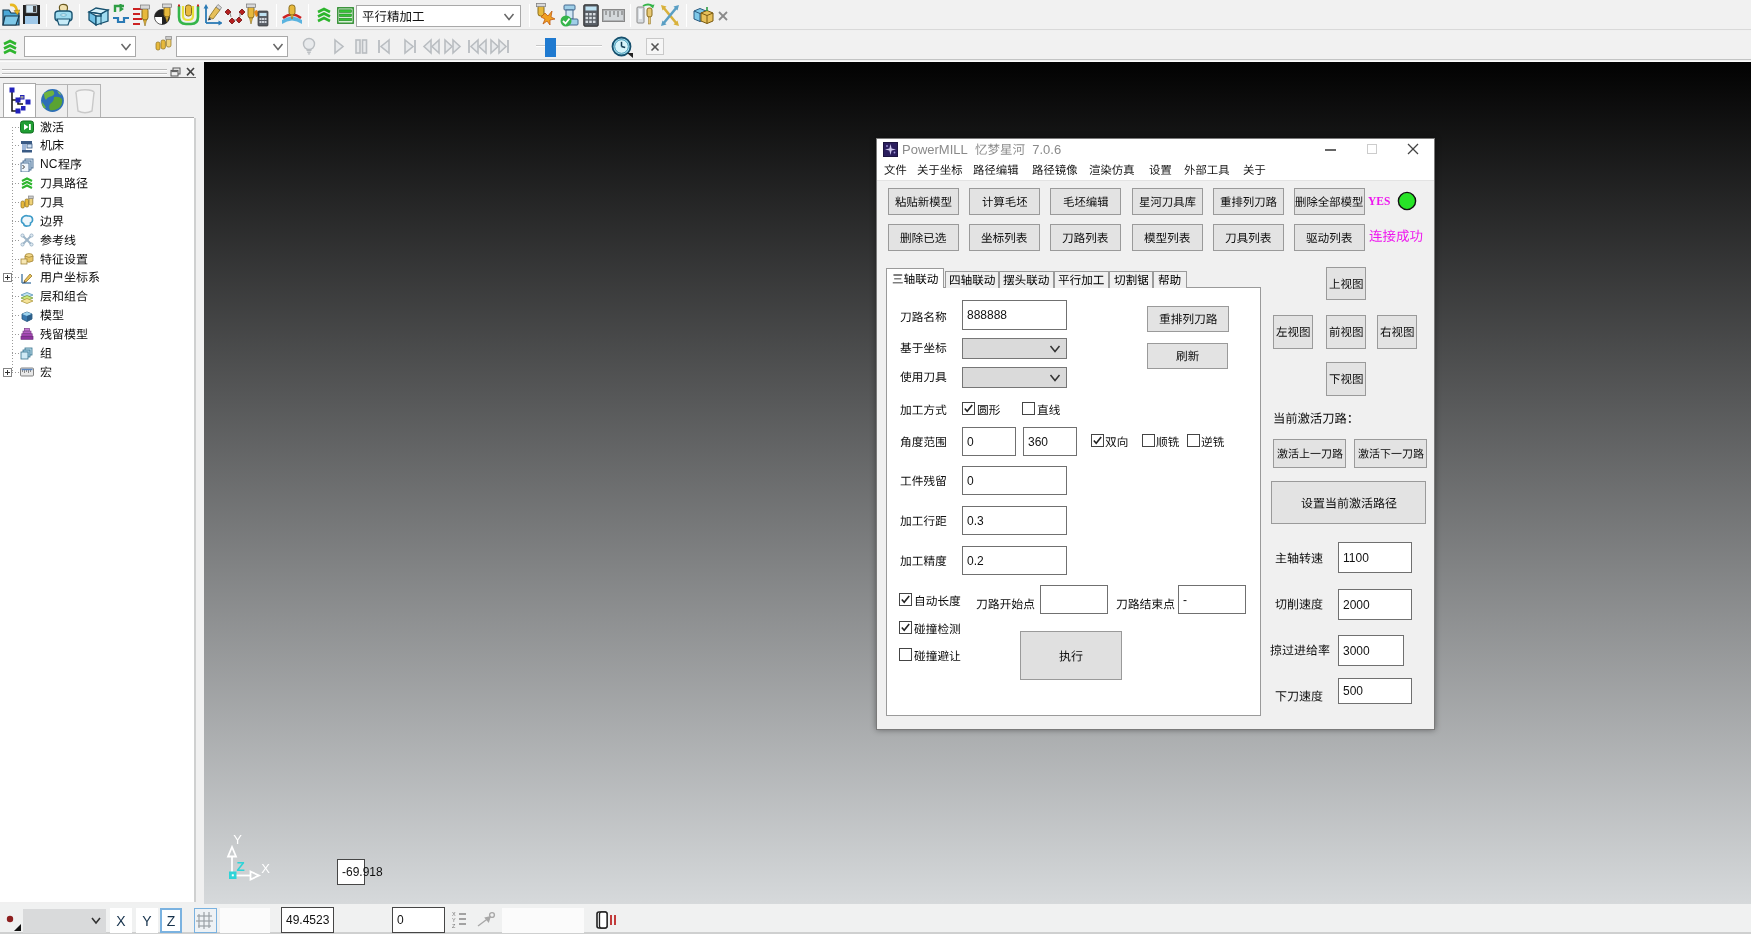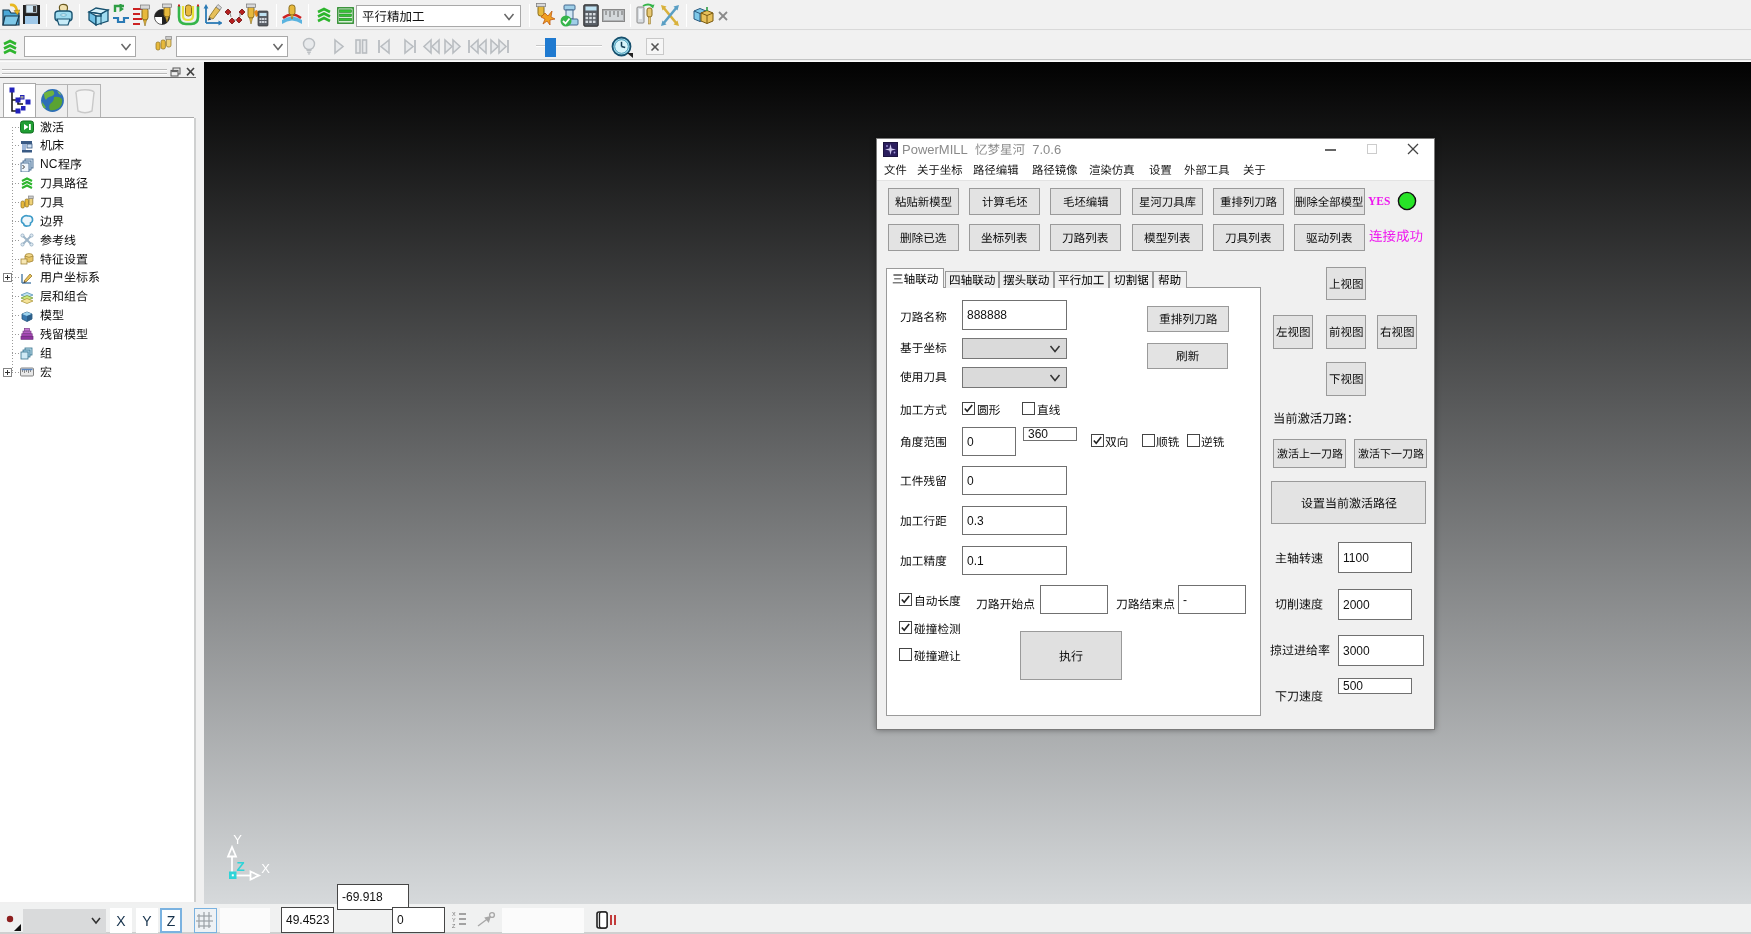--- a/index.html
+++ b/index.html
@@ -980,21 +980,21 @@
       <svg class="z" width="46.8" height="11.7" viewBox="0 0 4000 1000">
         <g transform="translate(0,880) scale(1,-1)">
           <use href="#g99"></use>
           <use href="#g100" x="1000"></use>
           <use href="#g101" x="2000"></use>
           <use href="#g102" x="3000"></use>
         </g>
       </svg>
     </div>
 <div class="tbx" style="left:962px;top:427px;width:54px;height:29px">0</div>
-<div class="tbx" style="left:1023px;top:427px;width:54px;height:14px">360</div>
+<div class="tbx" style="left:1023px;top:427px;width:54px;height:29px">360</div>
 <div class="cbx" style="left:1091px;top:434px"></div>
 <svg class="abs" style="left:1092px;top:435px" width="11" height="11" viewBox="0 0 11 11">
       <path d="M1.8 5.5 L4.2 8.2 L9.2 2" stroke="#222" stroke-width="1.6" fill="none"></path>
     </svg>
 <div class="lbl" style="left:1105px;top:434px;height:15px">
       <svg class="z" width="23.4" height="11.7" viewBox="0 0 2000 1000">
         <g transform="translate(0,880) scale(1,-1)">
           <use href="#g103"></use>
           <use href="#g104" x="1000"></use>
         </g>
@@ -1043,21 +1043,21 @@
 <div class="lbl" style="left:900px;top:553px;height:15px">
       <svg class="z" width="46.8" height="11.7" viewBox="0 0 4000 1000">
         <g transform="translate(0,880) scale(1,-1)">
           <use href="#g3"></use>
           <use href="#g4" x="1000"></use>
           <use href="#g2" x="2000"></use>
           <use href="#g100" x="3000"></use>
         </g>
       </svg>
     </div>
-<div class="tbx" style="left:962px;top:546px;width:105px;height:29px">0.1</div>
+<div class="tbx" style="left:962px;top:546px;width:105px;height:29px">0.2</div>
 <div class="cbx" style="left:899px;top:593px"></div>
 <svg class="abs" style="left:900px;top:594px" width="11" height="11" viewBox="0 0 11 11">
       <path d="M1.8 5.5 L4.2 8.2 L9.2 2" stroke="#222" stroke-width="1.6" fill="none"></path>
     </svg>
 <div class="lbl" style="left:914px;top:593px;height:15px">
       <svg class="z" width="46.8" height="11.7" viewBox="0 0 4000 1000">
         <g transform="translate(0,880) scale(1,-1)">
           <use href="#g109"></use>
           <use href="#g74" x="1000"></use>
           <use href="#g110" x="2000"></use>
@@ -1263,32 +1263,32 @@
       <svg class="z" width="60" height="12" viewBox="0 0 5000 1000">
         <g transform="translate(0,880) scale(1,-1)">
           <use href="#g138"></use>
           <use href="#g139" x="1000"></use>
           <use href="#g140" x="2000"></use>
           <use href="#g141" x="3000"></use>
           <use href="#g142" x="4000"></use>
         </g>
       </svg>
     </div>
-<div class="tbx" style="left:1338px;top:635px;width:86px;height:31px">3000</div>
+<div class="tbx" style="left:1338px;top:635px;width:66px;height:31px">3000</div>
 <div class="lbl" style="left:1275px;top:688px;height:15px">
       <svg class="z" width="48" height="12" viewBox="0 0 4000 1000">
         <g transform="translate(0,880) scale(1,-1)">
           <use href="#g130"></use>
           <use href="#g11" x="1000"></use>
           <use href="#g136" x="2000"></use>
           <use href="#g100" x="3000"></use>
         </g>
       </svg>
     </div>
-<div class="tbx" style="left:1338px;top:678px;width:74px;height:16px">500</div>
+<div class="tbx" style="left:1338px;top:678px;width:74px;height:26px">500</div>
 <div class="abs" style="left:0;top:904px;width:1751px;height:30px;background:#f0f1f1;border-bottom:2px solid #cfd0d0"></div>
 <svg class="abs" style="left:2px;top:909px" width="20" height="24" viewBox="0 0 20 24">
 <circle cx="8" cy="10" r="3.2" fill="#8d1f1f"></circle>
       <path d="M12 22 L19 22 L19 15 Z" fill="#111"></path>
     </svg>
 <div class="abs" style="left:23px;top:909px;width:83px;height:24px;background:#d9dadb"></div>
 <svg class="abs" style="left:91px;top:917px" width="10" height="8" viewBox="0 0 10 8">
       <path d="M1 1 L5 6 L9 1" stroke="#333" stroke-width="1.6" fill="none"></path>
     </svg>
 <div class="abs" style="left:110px;top:908px;width:22px;height:25px;background:#fff;color:#16324c;font-size:14px;display:flex;align-items:center;justify-content:center">X</div>
@@ -1300,21 +1300,21 @@
 <line x1="5" y1="6" x2="5" y2="20"></line>
         <line x1="10" y1="4" x2="10" y2="21"></line>
         <line x1="15" y1="4" x2="15" y2="20"></line>
 <line x1="3" y1="8" x2="18" y2="8"></line>
         <line x1="2" y1="13" x2="19" y2="13"></line>
         <line x1="4" y1="18" x2="17" y2="18"></line>
       </g>
     </svg>
 <div class="abs" style="left:220px;top:908px;width:50px;height:25px;background:#fbfbfb"></div>
 <div class="tbx" style="left:281px;top:907px;width:53px;height:26px;border-color:#464646">49.4523</div>
-<div class="tbx" style="left:337px;top:884px;width:72px;height:26px;border-color:#464646">-69.918</div>
+<div class="tbx" style="left:337px;top:859px;width:28px;height:26px;border-color:#464646">-69.918</div>
 <div class="tbx" style="left:392px;top:907px;width:53px;height:26px;border-color:#464646">0</div>
 <svg class="abs" style="left:451px;top:911px" width="18" height="18" viewBox="0 0 18 18">
 <g stroke="#777" stroke-width="1.3">
         <line x1="8" y1="3" x2="15" y2="3"></line>
         <line x1="8" y1="8" x2="15" y2="8"></line>
         <line x1="8" y1="13" x2="15" y2="13"></line>
       </g>
 <g fill="#777" font-size="5.5" font-family="Liberation Sans">
         <text x="1" y="5">X</text>
         <text x="1" y="11">Y</text>

